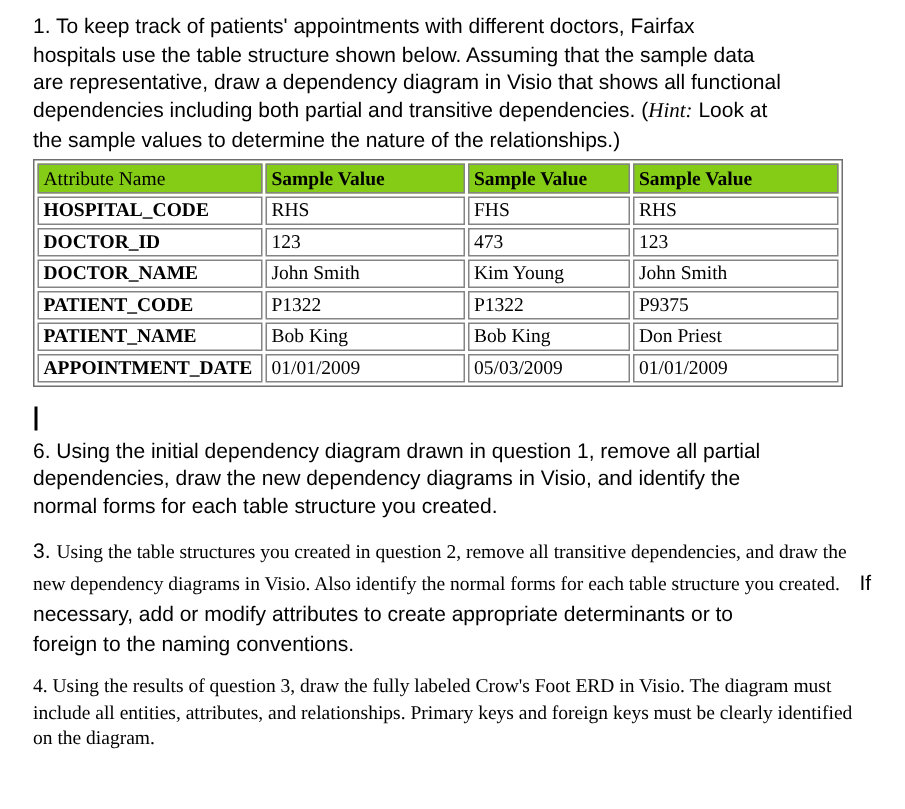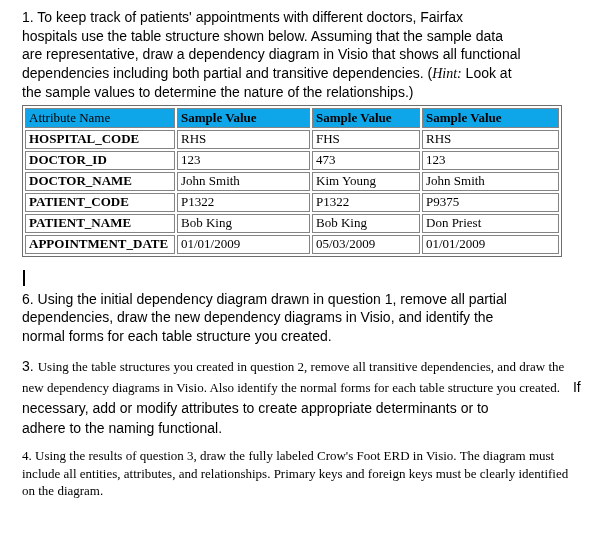--- a/index.html
+++ b/index.html
@@ -50,21 +50,21 @@
     border: 1px solid #848484;
     padding: 0 3px;
     font-family: "Liberation Serif", serif;
     font-size: 13px;
     text-align: left;
     vertical-align: middle;
     white-space: nowrap;
     overflow: hidden;
   }
   #appt-table th {
-    background: #0ea5e9;
+    background: #84cc16;
     height: 18px;
     font-weight: bold;
   }
   #appt-table th.regular {
     font-weight: normal;
   }
   #appt-table td {
     height: 17px;
     font-weight: normal;
   }
@@ -162,21 +162,21 @@
   <div id="q2" class="para">
     <div class="line sans">6. Using the initial dependency diagram drawn in question 1, remove all partial</div>
     <div class="line sans">dependencies, draw the new dependency diagrams in Visio, and identify the</div>
     <div class="line sans">normal forms for each table structure you created.</div>
   </div>
 
   <div id="q3" class="para">
     <div class="line"><span class="q3-num">3.</span><span class="serif">Using the table structures you created in question 2, remove all transitive dependencies, and draw the</span></div>
     <div class="line"><span class="serif">new dependency diagrams in Visio. Also identify the normal forms for each table structure you created.</span><span class="sans if-sans">If</span></div>
     <div class="line sans">necessary, add or modify attributes to create appropriate determinants or to</div>
-    <div class="line sans">adhere to the naming functional.</div>
+    <div class="line sans">foreign to the naming conventions.</div>
   </div>
 
   <div id="q4" class="para">
     <div class="line serif">4. Using the results of question 3, draw the fully labeled Crow's Foot ERD in Visio. The diagram must</div>
     <div class="line serif">include all entities, attributes, and relationships. Primary keys and foreign keys must be clearly identified</div>
     <div class="line serif">on the diagram.</div>
   </div>
 
 </div>
 

